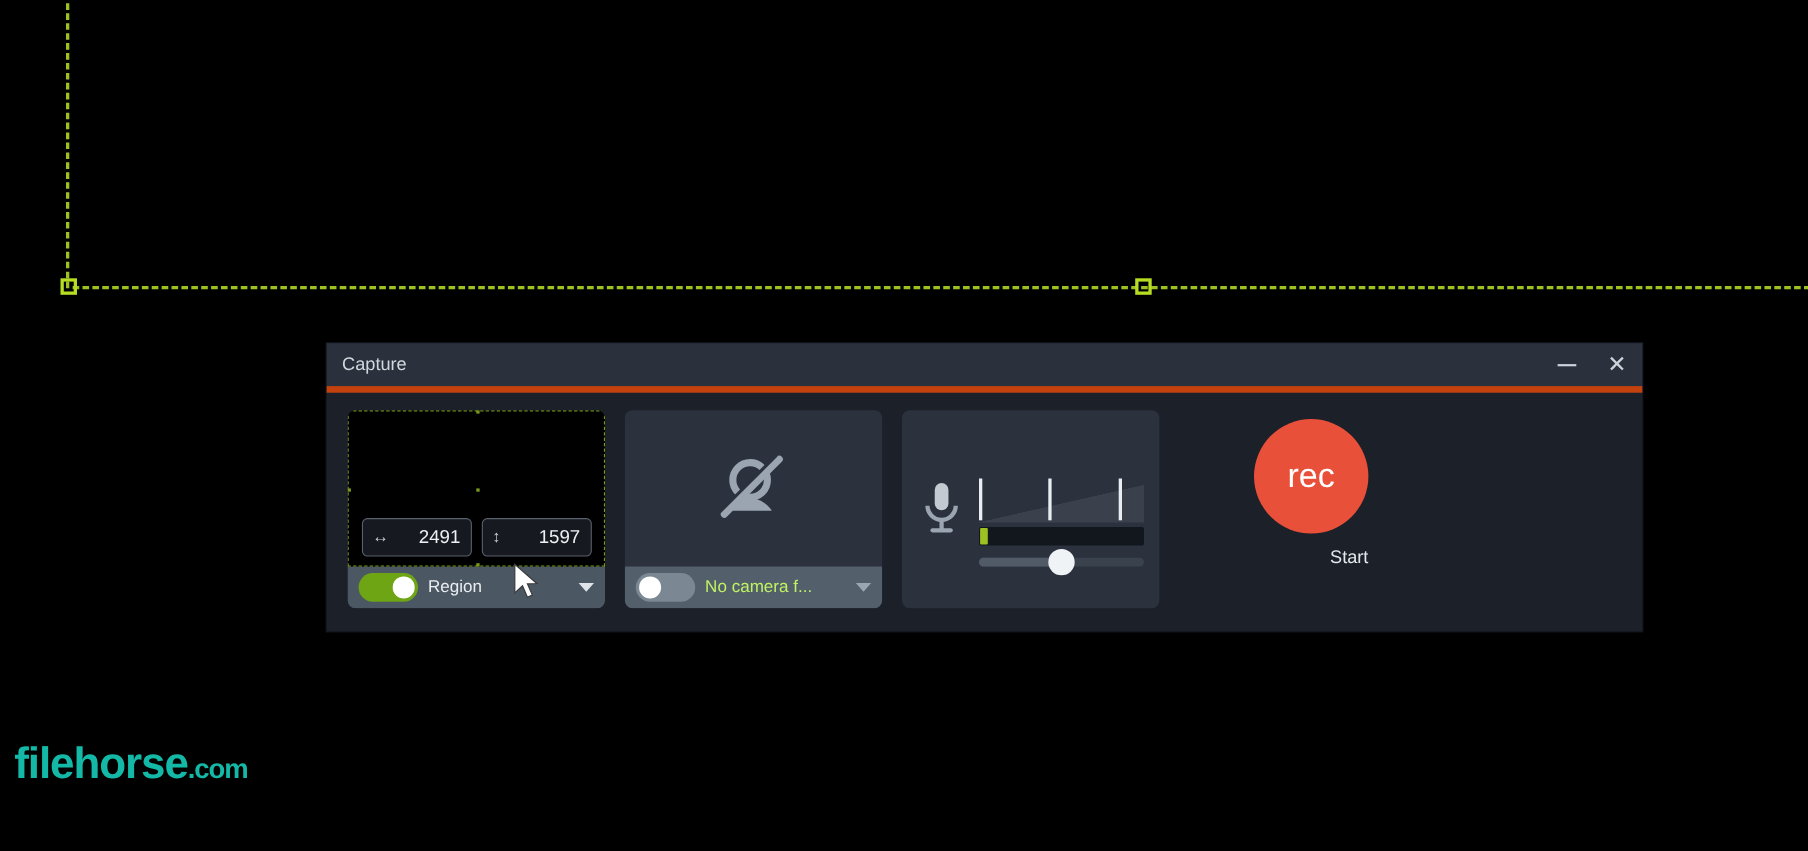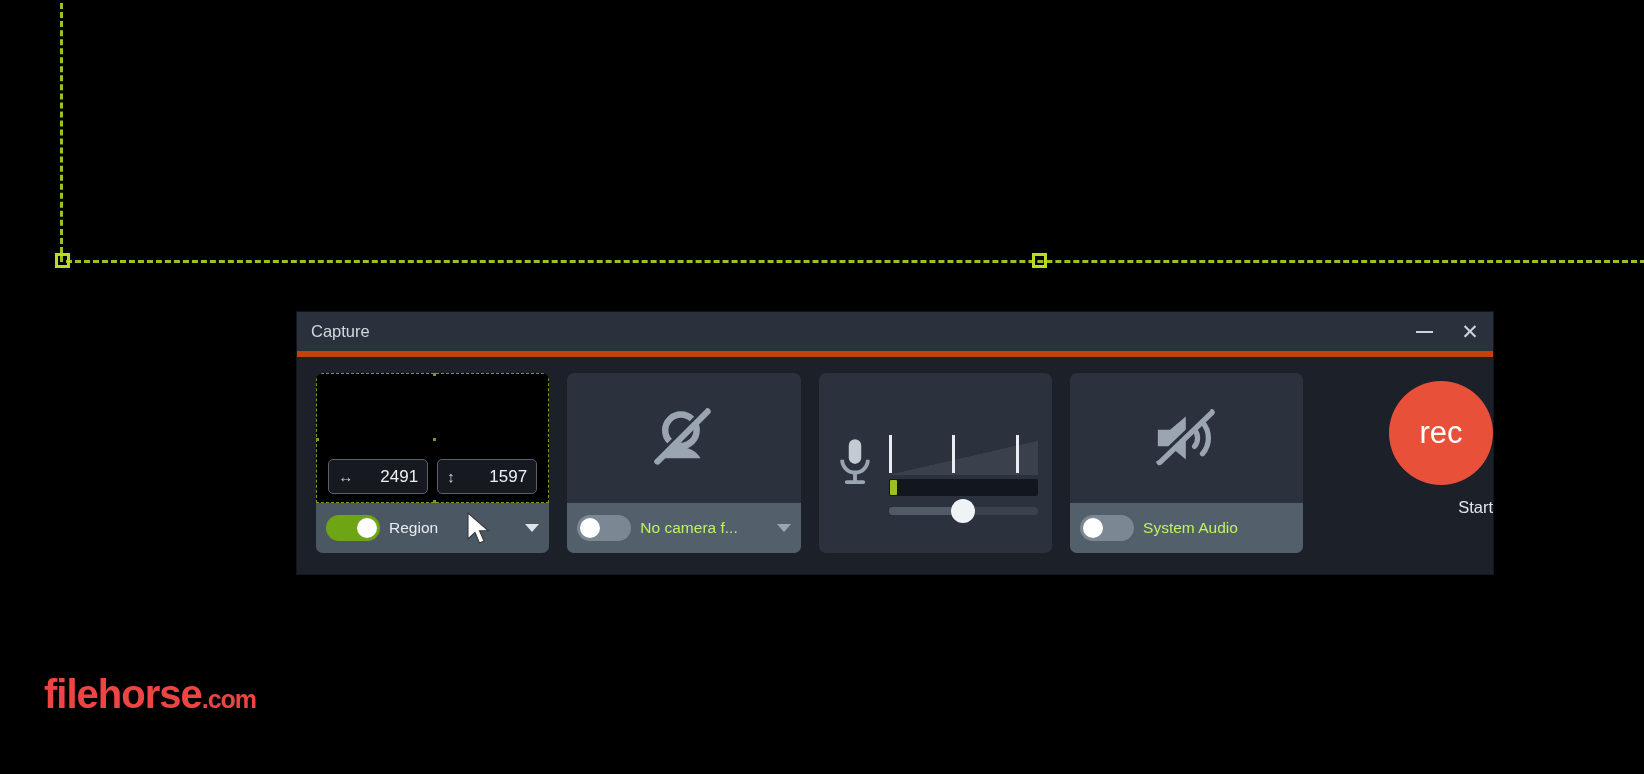--- a/index.html
+++ b/index.html
@@ -23,23 +23,23 @@
   }
   .handle {
     position: absolute; width: 15px; height: 15px;
     border: 3px solid #b7dd22; background: transparent;
   }
   .handle.corner { left: 55px; top: 253px; }
   .handle.mid    { left: 1032px; top: 253px; }
 
   
   #watermark {
-    position: absolute; left: 44px; top: 672px;
+    position: absolute; left: 13px; top: 672px;
     font-size: 40px; font-weight: bold; letter-spacing: -1px;
-    color: #ef4444; user-select: none; white-space: nowrap;
+    color: #14b8a6; user-select: none; white-space: nowrap;
   }
   #watermark .dotcom { font-size: 25px; font-weight: bold; }
 
   
   #capture-window {
     position: absolute; left: 297px; top: 312px;
     width: 1196px; height: 262px;
     background: #1b2029;
     box-shadow: 0 0 0 1px #11151c;
   }
@@ -70,21 +70,21 @@
     width: 234px; height: 180px;
     border-radius: 7px; overflow: hidden;
     display: flex; flex-direction: column;
     background: #2b323e;
   }
   .panel .stage {
     flex: 1; position: relative;
     display: flex; align-items: center; justify-content: center;
   }
   .panel .footer {
-    height: 50px; background: #535f6b;
+    height: 38px; background: #535f6b;
     display: flex; align-items: center; padding: 0 10px; gap: 9px;
   }
   .panel .footer.on { background: #4b5763; }
 
   
   #panel-region .stage {
     background: #000;
     outline: 1px dashed #7b9a1c; outline-offset: -1px;
     align-items: flex-end; justify-content: center;
     padding-bottom: 9px;
@@ -263,37 +263,20 @@
             </div>
             <div class="slider">
               <span class="track"></span>
               <span class="fill"></span>
               <span class="knob"></span>
             </div>
           </div>
         </div>
       </div>
 
-      <div class="panel" id="panel-sysaudio">
-        <div class="stage">
-          <svg width="78" height="70" viewBox="0 0 26 24">
-            <path d="M3 9.2h4.2L12.6 4.6v14.8L7.2 14.8H3z" fill="#9aa5b1"></path>
-            <path d="M15.6 9.1a4.6 4.6 0 0 1 0 5.8" fill="none" stroke="#9aa5b1" stroke-width="1.8" stroke-linecap="round"></path>
-            <path d="M18.3 6.6a8.2 8.2 0 0 1 0 10.8" fill="none" stroke="#9aa5b1" stroke-width="1.8" stroke-linecap="round"></path>
-            <line x1="3.6" y1="20.2" x2="21.4" y2="3.2" stroke="#9aa5b1" stroke-width="2.2" stroke-linecap="round"></line>
-            <line x1="2.7" y1="19.3" x2="20.5" y2="2.3" stroke="#2b323e" stroke-width="1.1" stroke-linecap="round"></line>
-          </svg>
-        </div>
-        <div class="footer">
-          <div class="toggle">
-              <span class="knob"></span>
-            </div>
-          <span class="pl-label dim">System Audio</span>
-        </div>
-      </div>
 
       <div id="record-area">
         <div id="rec-circle">rec</div>
         <div id="rec-label">Start</div>
       </div>
 
     </div>
   </div>
 
   <svg id="cursor" width="26" height="36" viewBox="0 0 26 36">

